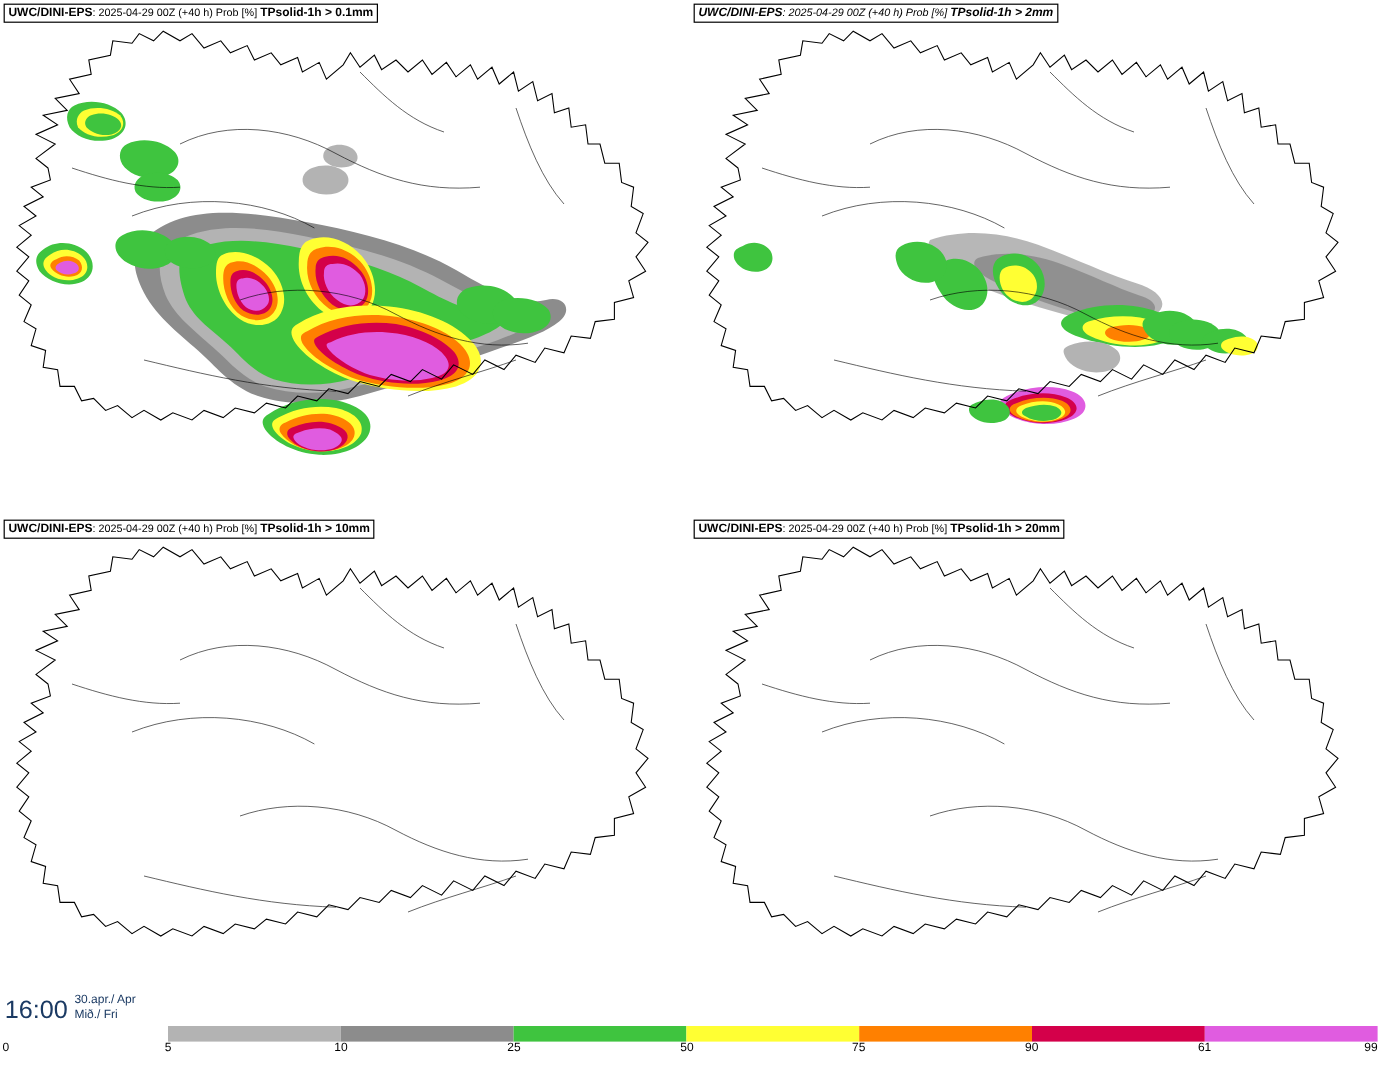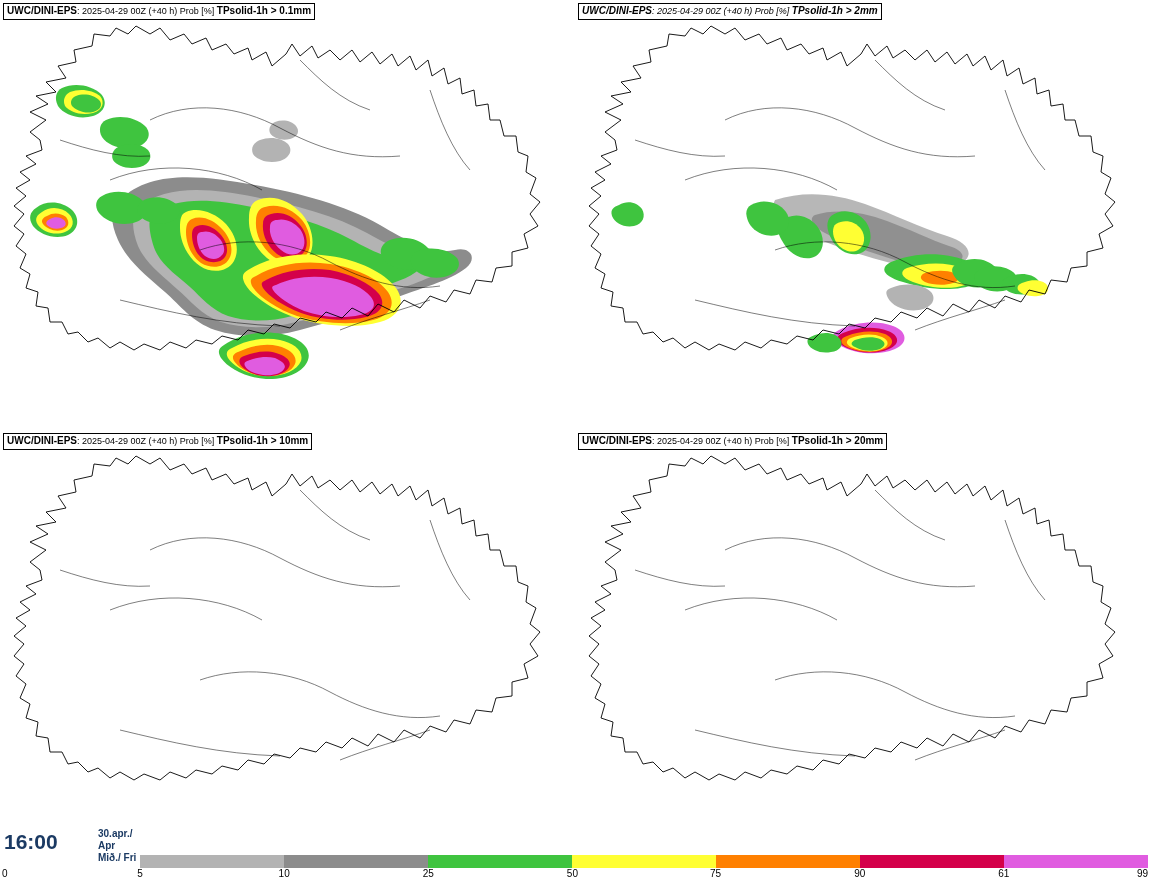--- a/index.html
+++ b/index.html
@@ -70,33 +70,32 @@
     left: 0px;
     top: -32px;
     width: 140px;
     height: 36px;
   }
   .time-big {
     position: absolute;
     left: 4px;
     top: 2px;
     font-size: 21px;
-    font-weight: bold;
+    font-weight: normal;
     color: #1b3a63;
     letter-spacing: 0px;
   }
   .date-lines {
     position: absolute;
     left: 62px;
     top: 0px;
     font-size: 10px;
-    font-weight: bold;
+    font-weight: normal;
     color: #1b3a63;
     line-height: 12px;
-    margin-left: 36px;
   }
 
   .cbar-wrap {
     position: absolute;
     left: 140px;
     top: -5px;
     width: 1008px;
     height: 14px;
   }
   .cbar {

